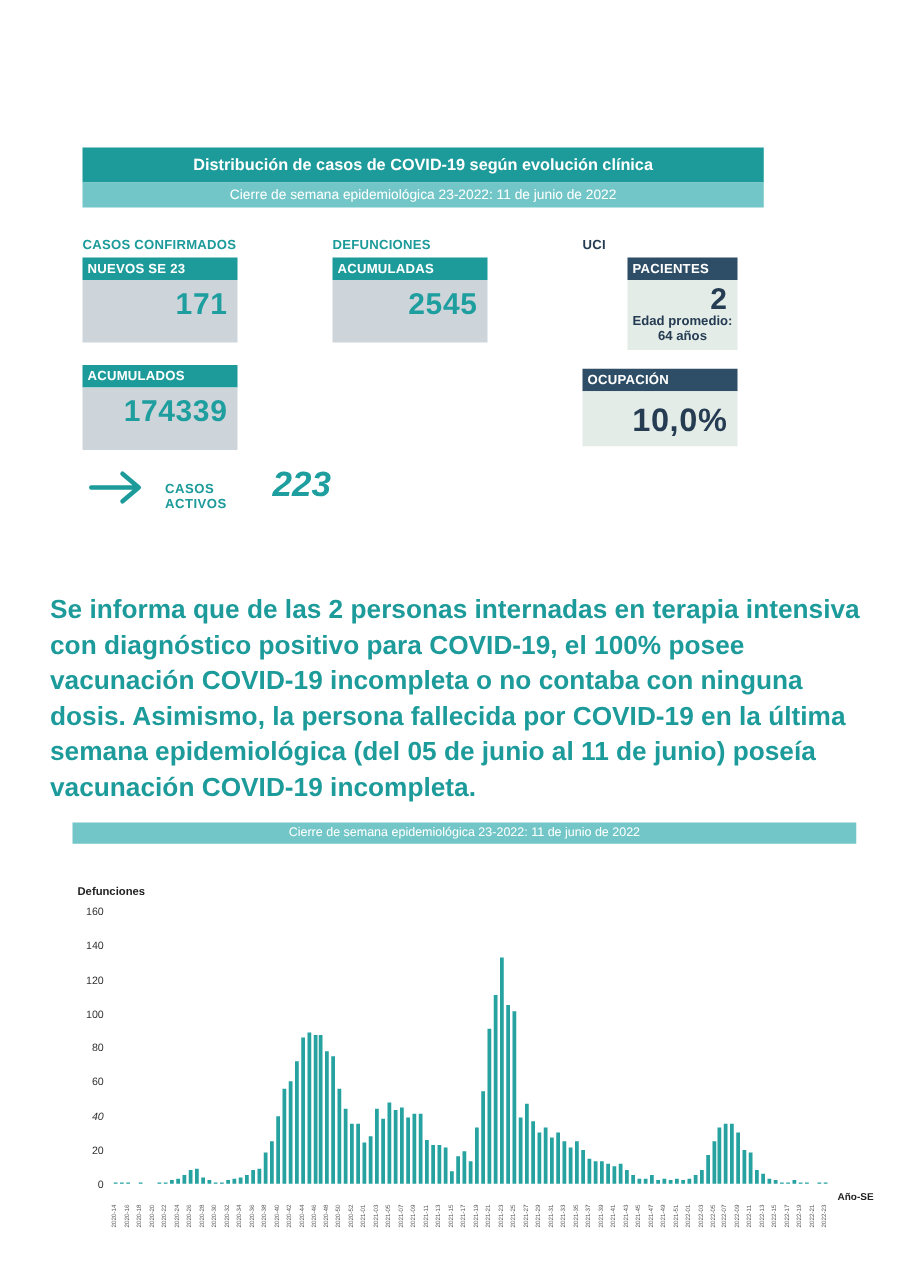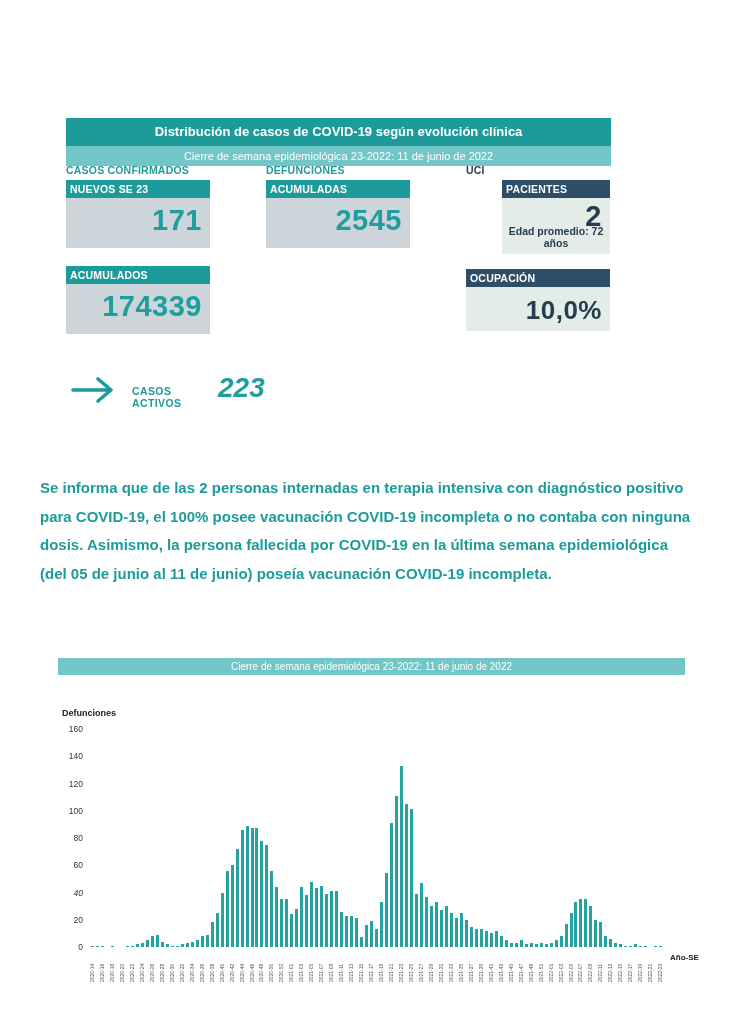--- a/index.html
+++ b/index.html
@@ -23,47 +23,47 @@
 
   
   .summary-box{position:absolute;left:66px;top:118px;width:545px;}
   .box-header{background:var(--teal);color:#fff;font-weight:700;font-size:13px;text-align:center;
     height:28px;line-height:28px;}
   .box-subheader{background:var(--teal-light);color:#fff;font-size:11px;text-align:center;height:20px;line-height:20px;}
   .chart-box .box-header{font-size:12.5px;height:26px;line-height:26px;}
   .chart-box .box-subheader{font-size:10px;height:17px;line-height:17px;}
 
   
-  .col{position:absolute;top:164px;width:144px;}
+  .col{position:absolute;top:190px;width:124px;}
   .col1{left:66px;} .col2{left:266px;} .col3{left:466px;}
   .group-label{font-size:10.5px;font-weight:700;height:16px;letter-spacing:.2px;}
   .teal-text{color:var(--teal);}
   .navy-text{color:var(--navy-dark);}
   .card{margin-bottom:18px;}
   .card-header{height:18px;line-height:18px;color:#fff;font-weight:700;font-size:10.5px;padding-left:4px;letter-spacing:.2px;}
   .teal-bg{background:var(--teal);}
   .navy-bg{background:var(--navy);}
   .card-body{background:var(--card-body);height:50px;position:relative;}
   .uci-body{background:var(--uci-body);height:56px;}
-  .card-value{position:absolute;right:8px;top:6px;font-size:29px;font-weight:700;color:var(--teal-num);letter-spacing:.5px;}
+  .card-value{position:absolute;right:8px;top:6px;font-size:24px;font-weight:700;color:var(--teal-num);letter-spacing:.5px;}
   .navy-value{color:var(--navy-dark);}
   .uci-body .card-value{top:2px;}
   .card-note{position:absolute;left:0;right:0;bottom:5px;text-align:center;font-size:10.5px;font-weight:700;color:var(--navy-dark);}
   .ocu-body{height:44px;}
   .ocu-body .card-value{font-size:26px;top:8px;}
 
   
   .active-row{position:absolute;left:70px;top:372px;height:36px;}
   .arrow-icon{position:absolute;left:0;top:2px;}
   .active-label{position:absolute;left:62px;top:13px;font-size:10.5px;font-weight:700;color:var(--teal);letter-spacing:.4px;}
   .active-value{position:absolute;left:148px;top:0;font-size:28px;font-weight:700;color:var(--teal-num);font-style:italic;}
 
   
   .note-paragraph{position:absolute;left:40px;top:474px;width:657px;color:var(--teal);
-    font-size:15px;font-weight:700;line-height:28.5px;}
+    font-size:21px;font-weight:700;line-height:28.5px;}
 
   
   .chart-box{position:absolute;left:58px;top:658px;width:627px;}
 
   
   .chart{position:absolute;left:58px;top:703px;width:650px;height:300px;}
   .y-axis-title{position:absolute;left:4px;top:5px;font-size:9px;font-weight:700;color:#222;}
   .ytick{position:absolute;right:0;font-size:8.5px;color:#333;}
   .y-ticks{position:absolute;left:0;top:0;width:25px;height:260px;}
   .plot{position:absolute;left:33px;top:26px;width:572px;height:218px;
@@ -110,21 +110,21 @@
       </div>
     </div>
   </div>
 
   <div class="col col3">
     <div class="group-label navy-text">UCI</div>
     <div class="card" style="margin-bottom:15px;margin-left:36px;">
       <div class="card-header navy-bg">PACIENTES INTERNADOS</div>
       <div class="card-body uci-body">
         <span class="card-value navy-value">2</span>
-        <div class="card-note">Edad promedio: 72 años</div>
+        <div class="card-note">Edad promedio: 64 años</div>
       </div>
     </div>
     <div class="card">
       <div class="card-header navy-bg">OCUPACIÓN</div>
       <div class="card-body uci-body ocu-body">
         <span class="card-value navy-value">10,0%</span>
       </div>
     </div>
   </div>
 

